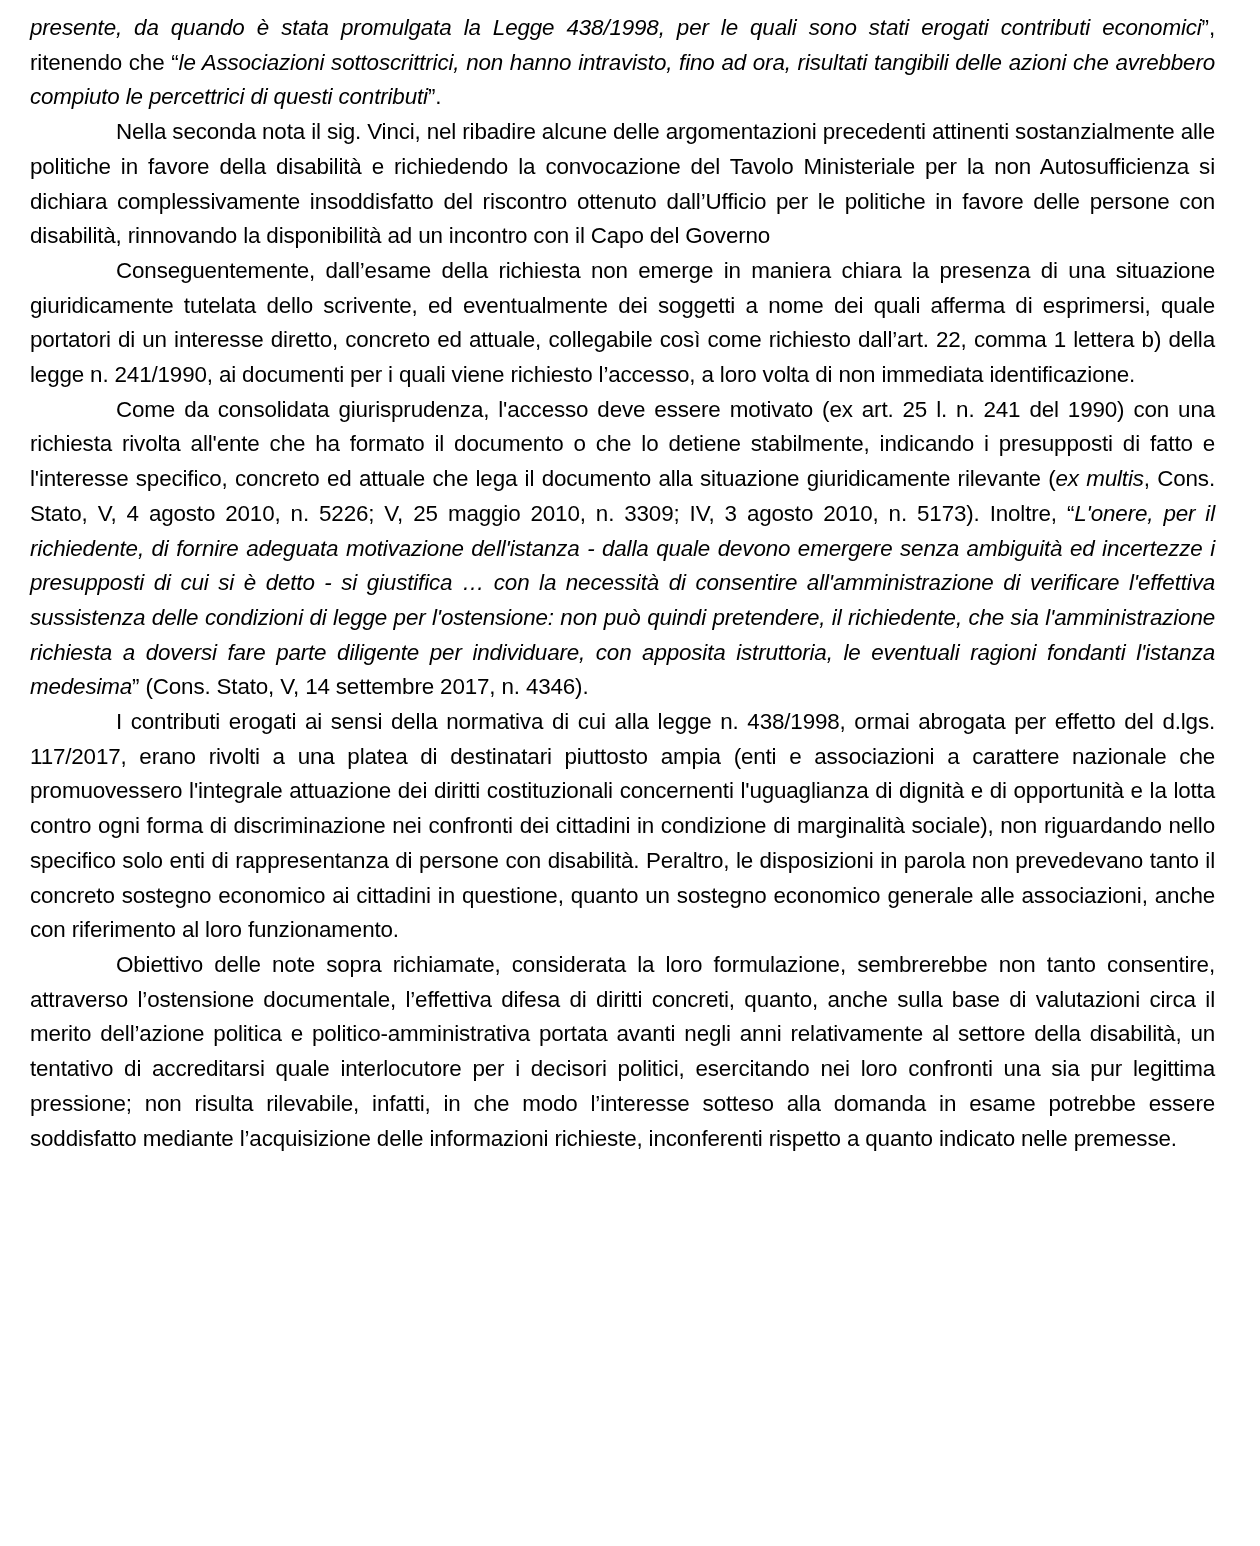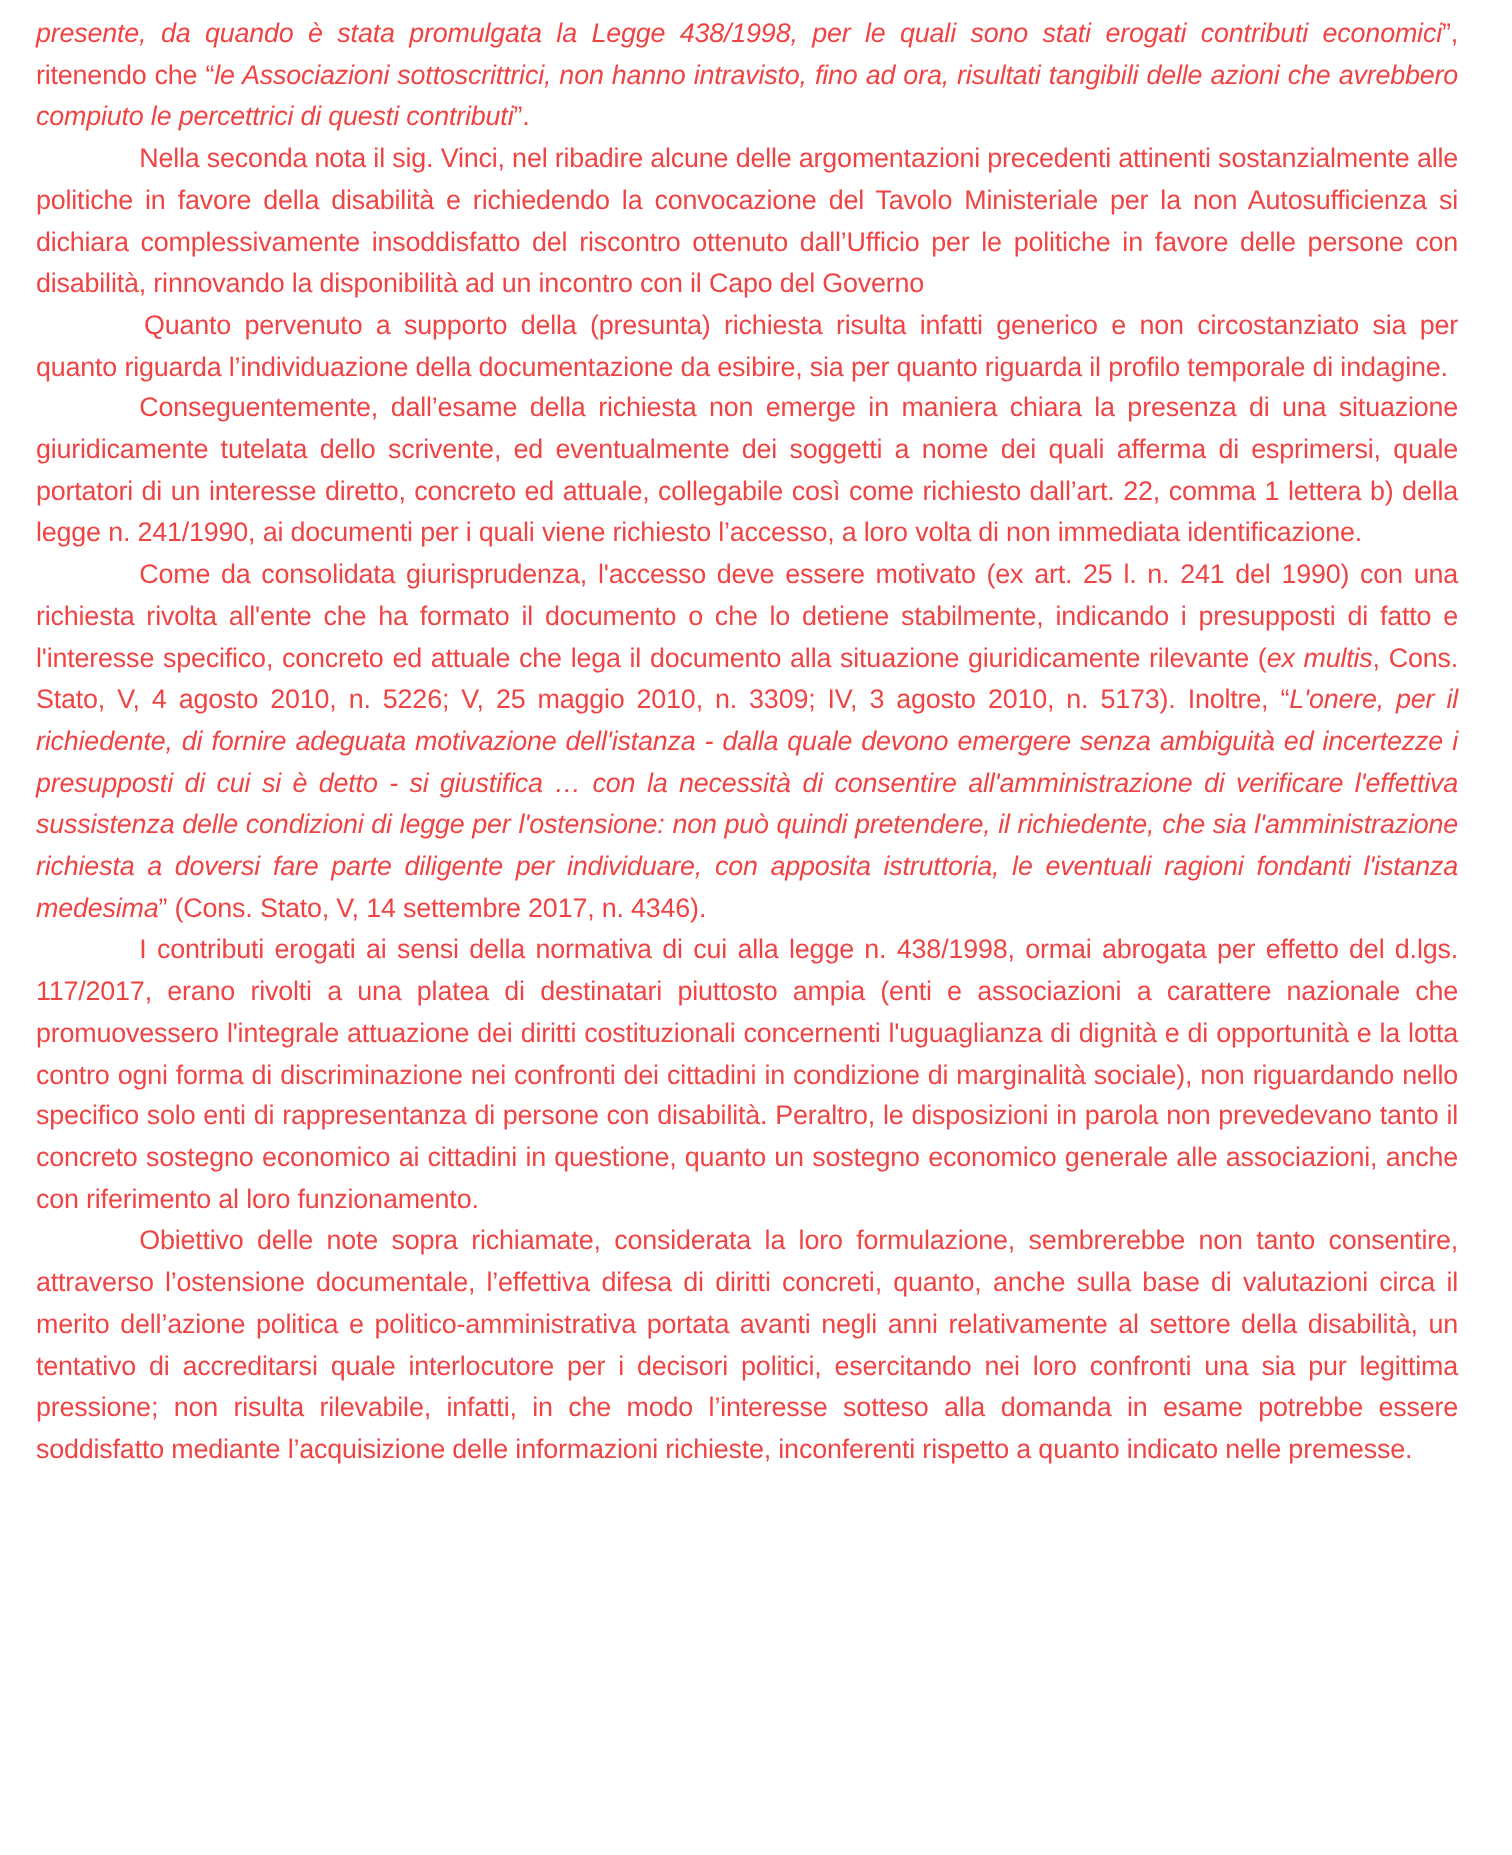--- a/index.html
+++ b/index.html
@@ -1,20 +1,20 @@
 <!DOCTYPE html>
 <html><head>
 <meta charset="utf-8">
 <style>
   html, body { margin: 0; padding: 0; background: #ffffff; }
   body { width: 1260px; height: 1546px; overflow: hidden; }
   .page {
     position: relative;
     padding: 11px 45px 0 30px;
-    color: #ef4444;
+    color: #000000;
     font-family: "Liberation Sans", sans-serif;
     font-size: 22.4px;
     line-height: 34.7px;
     letter-spacing: -0.15px;
   }
   .para {
     margin: 0;
     text-align: justify;
     text-indent: 86px;
   }
@@ -29,23 +29,20 @@
 <div class="page">
   <p class="para noindent">
     <span class="i">presente, da quando è stata promulgata la Legge 438/1998, per le quali sono stati erogati contributi economici</span><span>”, ritenendo che “</span><span class="i">le Associazioni sottoscrittrici, non hanno intravisto, fino ad ora, risultati tangibili delle azioni che avrebbero compiuto le percettrici di questi contributi</span><span>”.</span>
   </p>
 
   <p class="para">
     <span>Nella seconda nota il sig. Vinci, nel ribadire alcune delle argomentazioni precedenti attinenti sostanzialmente alle politiche in favore della disabilità e richiedendo la convocazione del Tavolo Ministeriale per la non Autosufficienza si dichiara complessivamente insoddisfatto del riscontro ottenuto dall’Ufficio per le politiche in favore delle persone con disabilità, rinnovando la disponibilità ad un incontro con il Capo del Governo</span>
   </p>
 
 
-  <p class="para extra-indent">
-    <span>Quanto pervenuto a supporto della (presunta) richiesta risulta infatti generico e non circostanziato sia per quanto riguarda l’individuazione della documentazione da esibire, sia per quanto riguarda il profilo temporale di indagine.</span>
-  </p>
 
   <p class="para">
     <span>Conseguentemente, dall’esame della richiesta non emerge in maniera chiara la presenza di una situazione giuridicamente tutelata dello scrivente, ed eventualmente dei soggetti a nome dei quali afferma di esprimersi,   quale portatori di  un interesse diretto, concreto ed attuale,  collegabile così come richiesto dall’art. 22, comma 1 lettera b) della legge n. 241/1990, ai documenti per i quali viene richiesto l’accesso, a loro volta di non immediata identificazione.</span>
   </p>
 
   <p class="para">
     <span>Come da consolidata giurisprudenza, l'accesso deve essere motivato (ex art. 25 l. n. 241 del 1990) con una richiesta rivolta all'ente che ha formato il documento o che lo detiene stabilmente, indicando i presupposti di fatto e l'interesse specifico, concreto ed attuale che lega il documento alla situazione giuridicamente rilevante (</span><span class="i">ex multis</span><span>, Cons. Stato, V, 4 agosto 2010, n. 5226; V, 25 maggio 2010, n. 3309; IV, 3 agosto 2010, n. 5173). Inoltre, “</span><span class="i">L'onere, per il richiedente, di fornire adeguata motivazione dell'istanza - dalla quale devono emergere senza ambiguità ed incertezze i presupposti di cui si è detto - si giustifica … con la necessità di consentire all'amministrazione di verificare l'effettiva sussistenza delle condizioni di legge per l'ostensione: non può quindi pretendere, il richiedente, che sia l'amministrazione richiesta a doversi fare parte diligente per individuare, con apposita istruttoria, le eventuali ragioni fondanti l'istanza medesima</span><span>” (Cons. Stato, V, 14 settembre 2017, n. 4346).</span>
   </p>
 
   <p class="para">

